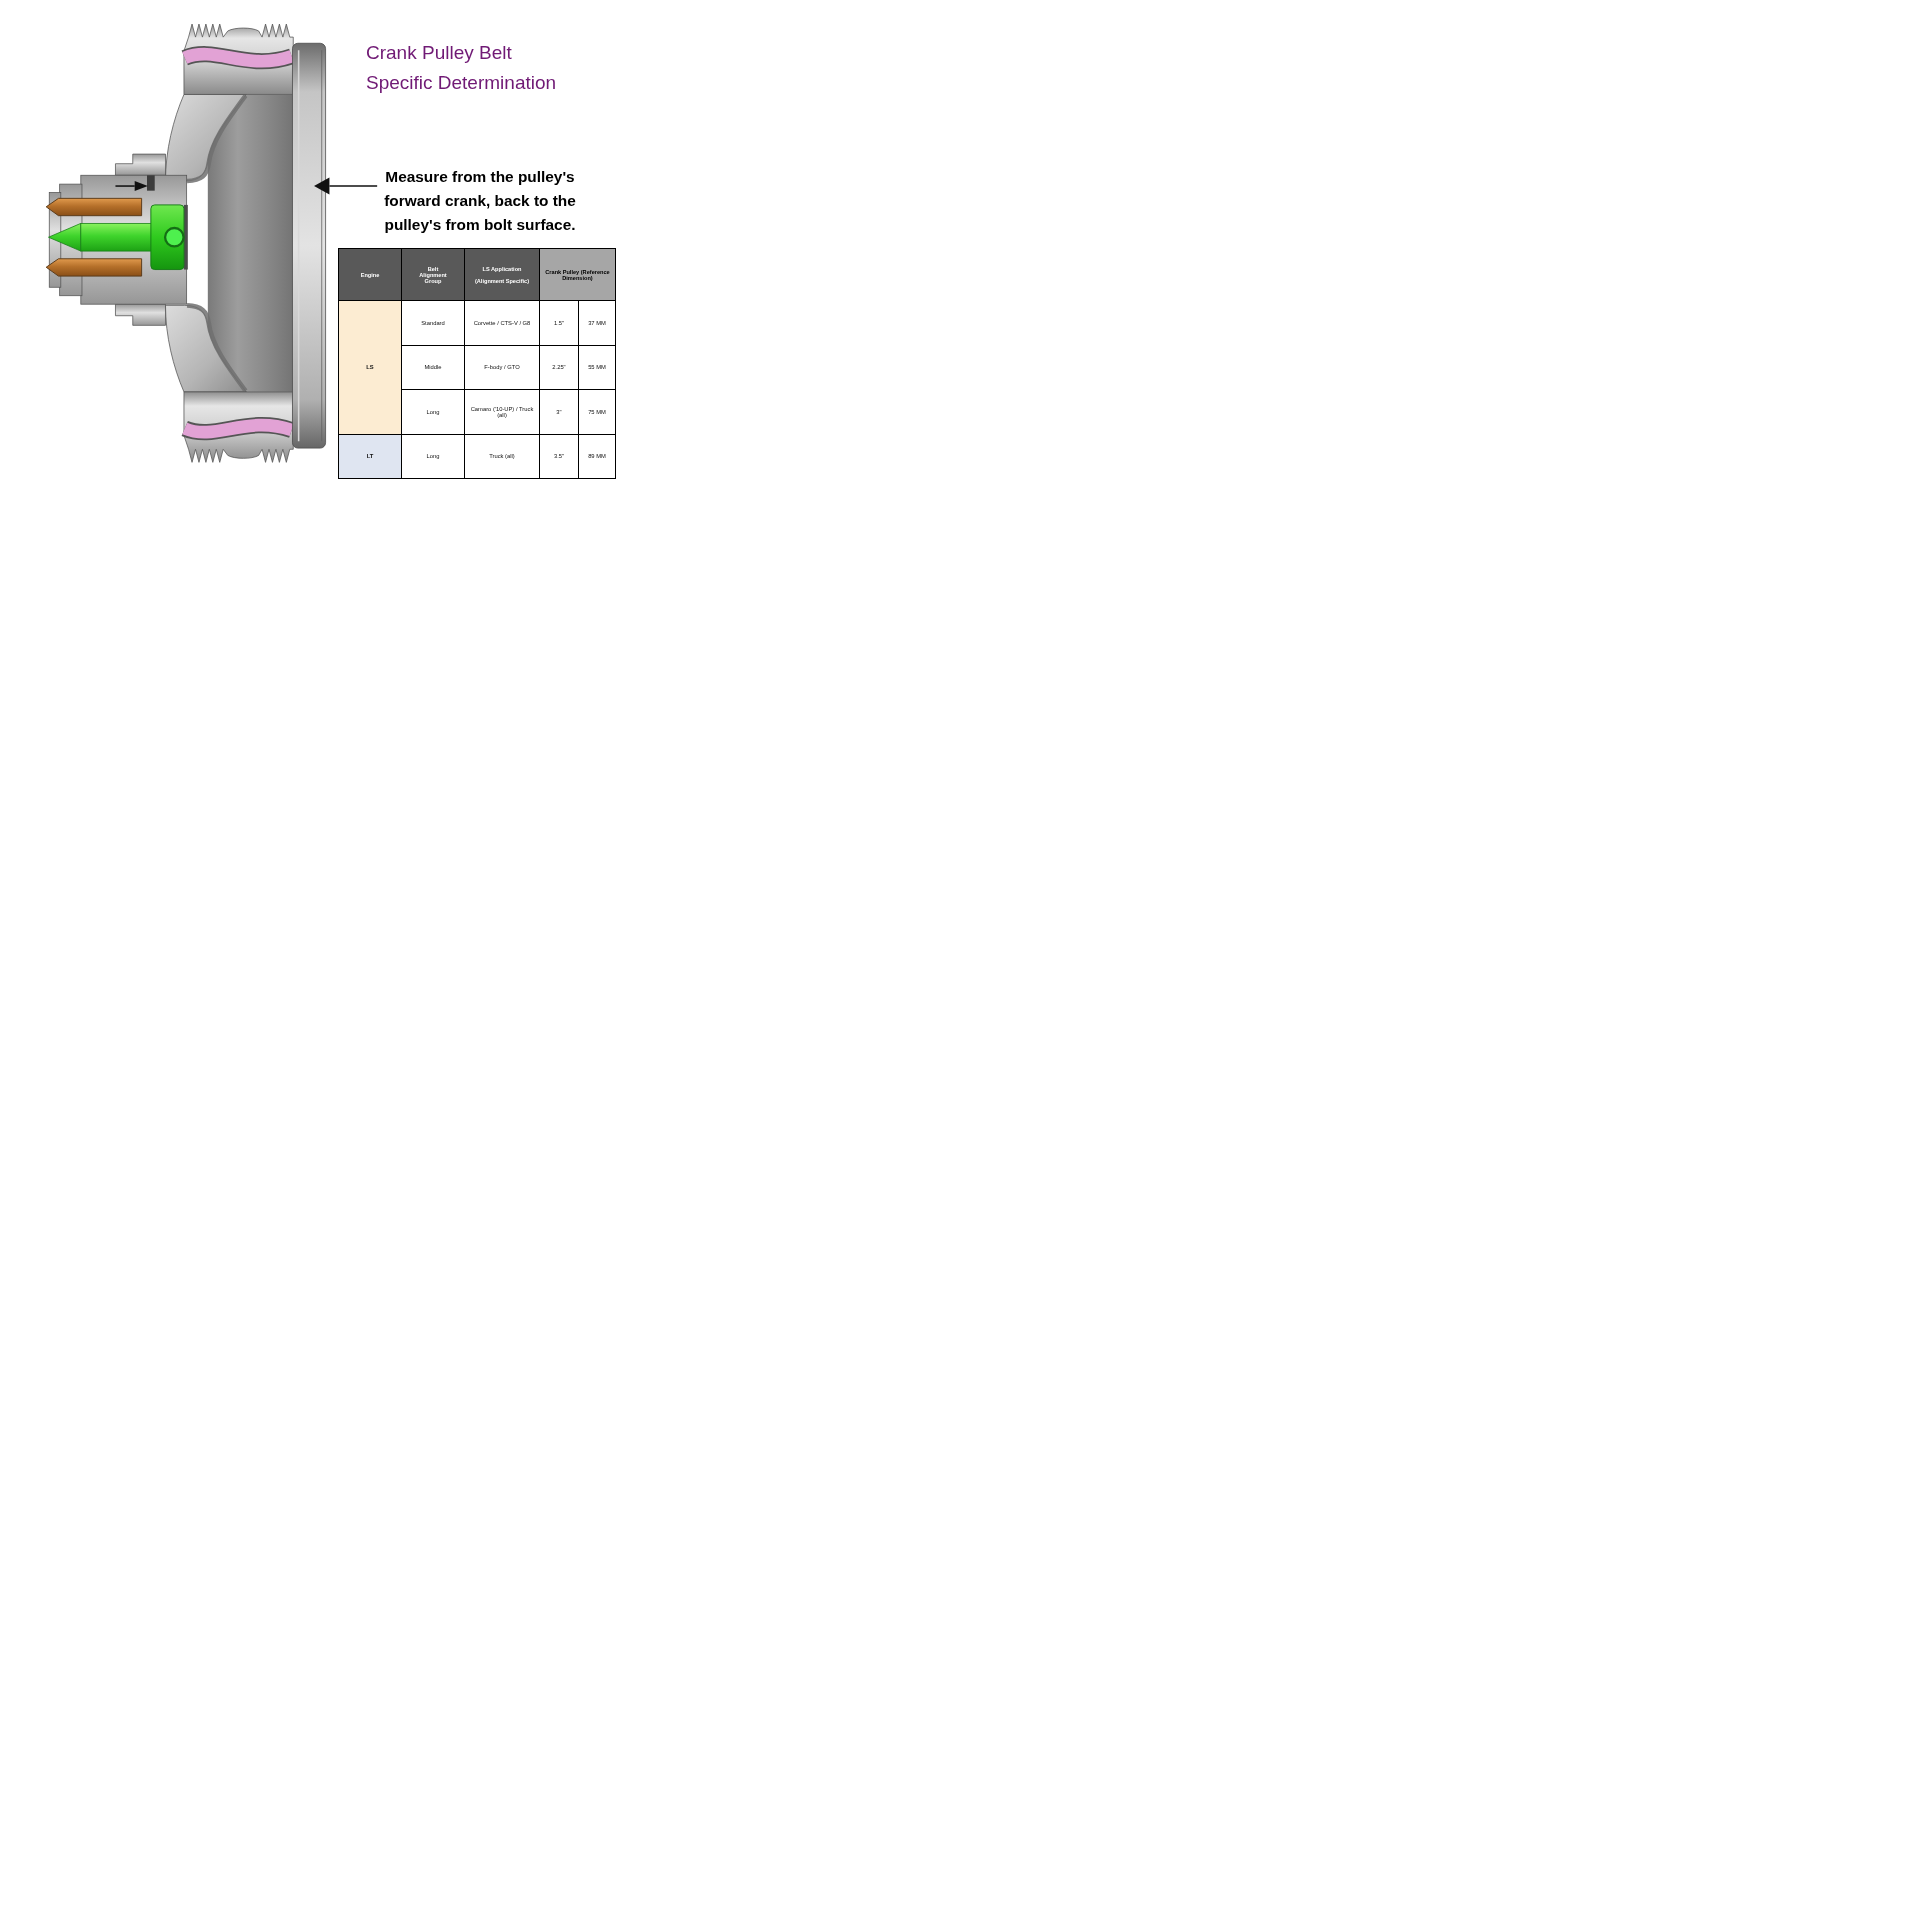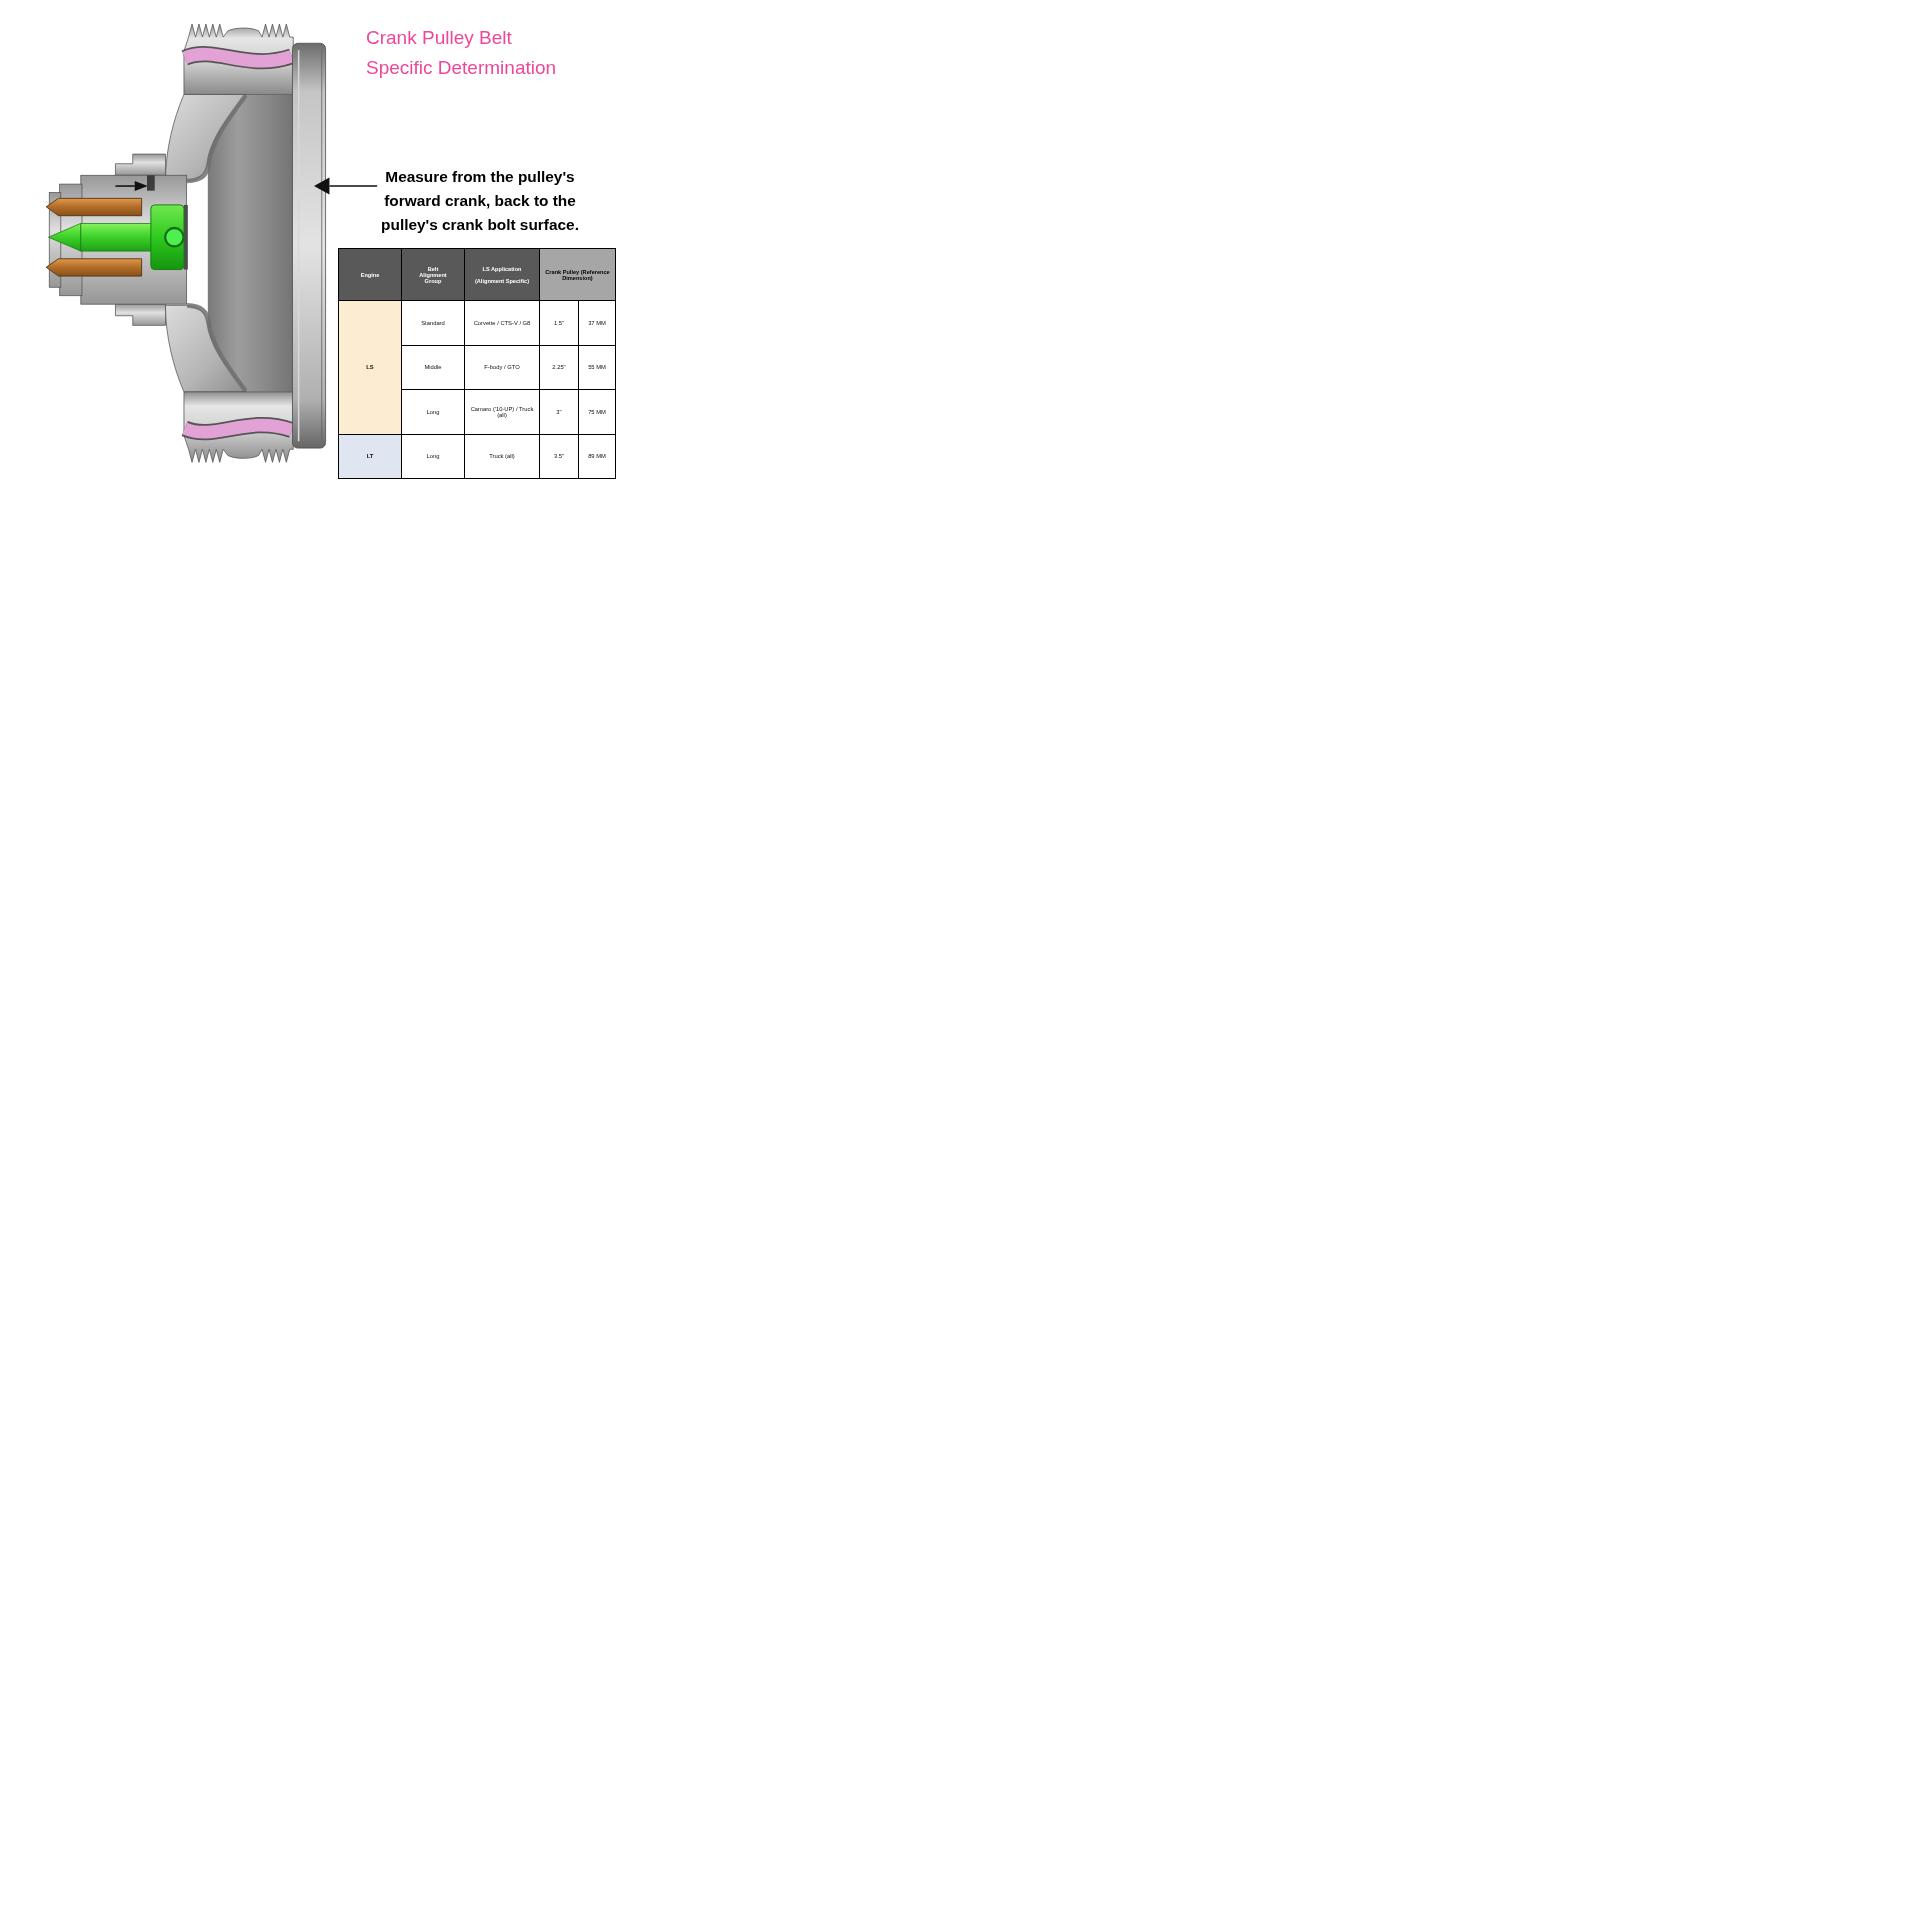--- a/index.html
+++ b/index.html
@@ -1,19 +1,19 @@
 <!DOCTYPE html>
 <html style="font-size:6.2px"><head>
 <meta charset="utf-8">
 <style>
   html,body{margin:0;padding:0;background:#fff;}
   .canvas{position:relative;width:636px;height:491px;background:#ffffff;overflow:hidden;
           font-family:"Liberation Sans",sans-serif;color:#111;}
   .diagram-svg{position:absolute;left:0;top:0;}
-  .title{position:absolute;left:366px;top:23px;font-size:19px;line-height:1.58;color:#ec4899;white-space:nowrap;}
+  .title{position:absolute;left:366px;top:38px;font-size:19px;line-height:1.58;color:#701a75;white-space:nowrap;}
   .title span{display:block;}
   .annotation{position:absolute;left:347px;top:153px;width:266px;text-align:center;
               font-weight:700;font-size:15.4px;line-height:1.55;color:#000;margin-top:12px;}
   .annotation span{display:block;}
   .spec-table{position:absolute;left:338px;top:248px;border-collapse:collapse;table-layout:fixed;
               border:1.2px solid #000;}
   .spec-table td{border:0.6px solid #000;text-align:center;vertical-align:middle;padding:1.2px 2.3px;
                  font-size:5.8px;background:#fff;}
   .spec-table td.hdr{background:#595959;color:#fff;font-weight:700;height:49px;font-size:5.6px;}
   .spec-table td.hdr-light{background:#a6a6a6;color:#000;font-weight:700;height:49px;font-size:5.6px;padding:0 3.1px;}
@@ -131,21 +131,21 @@
   </svg>
 
   <div class="title">
     <span>Crank Pulley Belt</span>
     <span>Specific Determination</span>
   </div>
 
   <div class="annotation">
     <span>Measure from the pulley's</span>
     <span>forward crank, back to the</span>
-    <span>pulley's crank bolt surface.</span>
+    <span>pulley's from bolt surface.</span>
   </div>
 
   <table class="spec-table">
     <colgroup>
       <col style="width:63px">
         <col style="width:63px">
         <col style="width:75px">
       <col style="width:39px">
         <col style="width:37px">
     </colgroup>

